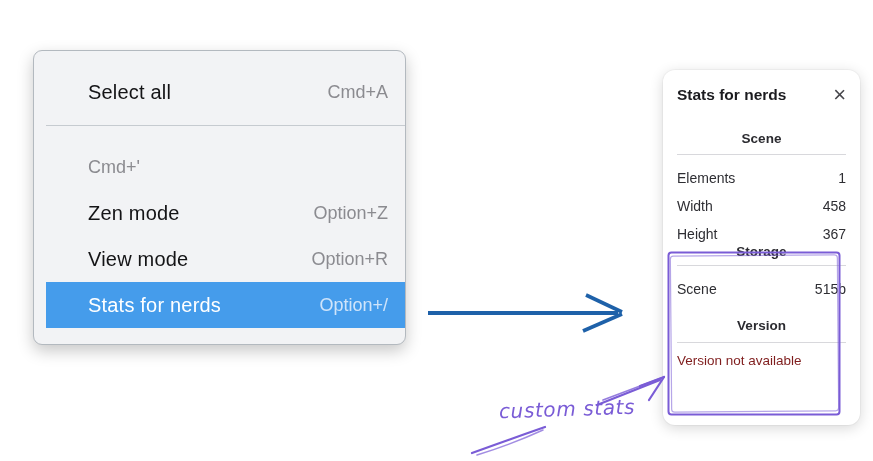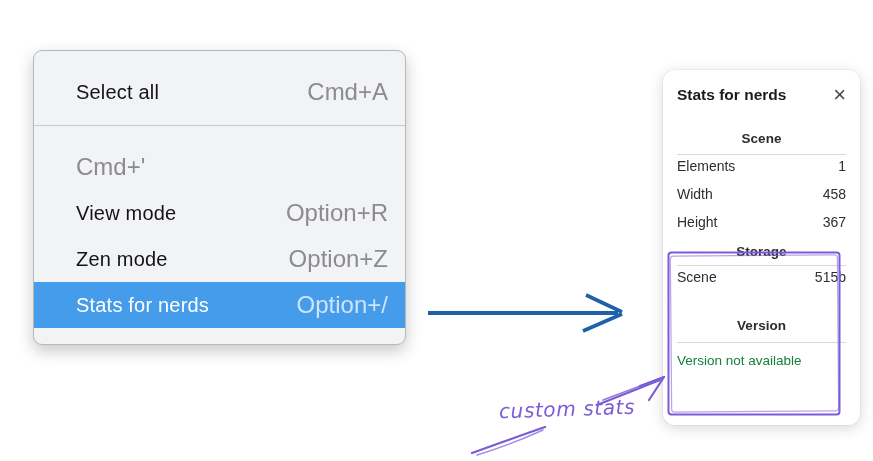--- a/index.html
+++ b/index.html
@@ -8,30 +8,30 @@
 
   .stage { position: absolute; inset: 0; }
 
   
   .menu {
     position: absolute; left: 33px; top: 50px; width: 373px;
     background: #f2f3f5;
     border: 1px solid #b3b9bf;
     border-radius: 9px;
     box-shadow: 0 6px 16px rgba(0,0,0,.22);
-    padding: 8px 0 16px 0;
+    padding: 8px 0 16px 12px;
   }
   .menu-row {
     display: flex; align-items: center; justify-content: space-between;
     padding: 0 17px 0 42px;
     height: 46px;
   }
   .menu-row.first { height: 66px; }
   .menu-row .mi-label { font-size: 20px; color: #141416; letter-spacing: .2px; }
-  .menu-row .mi-shortcut { font-size: 24px; color: #8b8b90; }
+  .menu-row .mi-shortcut { font-size: 18px; color: #8b8b90; }
   .menu-divider { height: 0; border-top: 1px solid #c6cbd0; margin: 0; }
   .menu-gap { height: 18px; }
   .menu-row.highlighted { background: var(--menu-highlight, #459ceb); }
   .menu-row.highlighted .mi-label { color: #ffffff; }
   .menu-row.highlighted .mi-shortcut { color: #cfe4fa; }
 
   
   .panel {
     position: absolute; left: 663px; top: 70px; width: 197px; height: 355px;
     background: #ffffff;
@@ -44,25 +44,25 @@
   .panel-title { font-size: 15.5px; font-weight: bold; color: #1b1b1f; }
   .panel-close { font-size: 22px; line-height: 18px; color: #47474c; cursor: pointer; font-weight: 400; }
   .sec-header { text-align: center; font-weight: bold; font-size: 13.5px; color: #2b2b30; }
   .sec-header.scene { margin-top: 27px; }
   .sec-header.storage { margin-top: 2px; }
   .sec-header.version { margin-top: 21px; }
   .sec-divider { border-top: 1px solid #d8d8dc; margin-top: 8px; }
   .sec-divider.d2 { margin-top: 6px; }
   .sec-divider.d3 { margin-top: 9px; }
   .stat-row {
-    display: flex; justify-content: space-between; align-items: flex-start;
+    display: flex; justify-content: space-between; align-items: flex-end;
     height: 28px; font-size: 14px; color: #2e2e33;
   }
   .stat-row.mt { margin-top: 3px; }
-  .sec-note { font-size: 13.5px; color: #15803d; margin-top: 10px; }
+  .sec-note { font-size: 13.5px; color: #7f1d1d; margin-top: 10px; }
 
   
   .overlay { position: absolute; inset: 0; width: 873px; height: 461px; pointer-events: none; }
   .blue-stroke { stroke: var(--arrow-blue, #1e61a9); fill: none; }
   .purple-stroke { stroke: var(--annotation-purple, #7a5cd6); fill: none; }
   .custom-stats {
     position: absolute; left: 499px; top: 397px;
     color: var(--annotation-purple, #7a5cd6);
     font-size: 20px; font-style: italic; letter-spacing: .6px;
     transform: rotate(-2deg);
@@ -79,26 +79,26 @@
     <div class="menu-row first">
       <span class="mi-label">Select all</span>
       <span class="mi-shortcut">Cmd+A</span>
     </div>
     <div class="menu-divider"></div>
     <div class="menu-gap"></div>
     <div class="menu-row">
       <span class="mi-shortcut">Cmd+'</span>
     </div>
     <div class="menu-row">
+      <span class="mi-label">Zen mode</span>
+      <span class="mi-shortcut">Option+Z</span>
+    </div>
+    <div class="menu-row">
       <span class="mi-label">View mode</span>
       <span class="mi-shortcut">Option+R</span>
-    </div>
-    <div class="menu-row">
-      <span class="mi-label">Zen mode</span>
-      <span class="mi-shortcut">Option+Z</span>
     </div>
     <div class="menu-row highlighted">
       <span class="mi-label">Stats for nerds</span>
       <span class="mi-shortcut">Option+/</span>
     </div>
   </div>
 
   <div class="panel">
     <div class="panel-header">
       <span class="panel-title">Stats for nerds</span>

